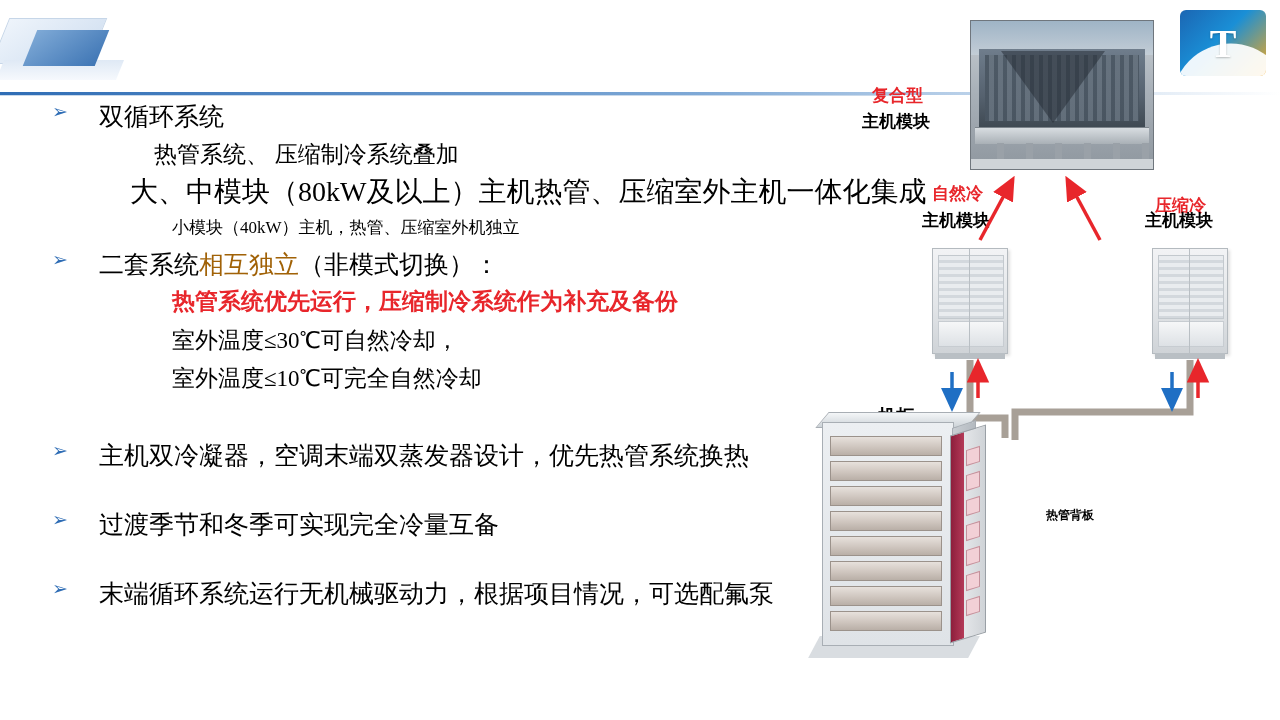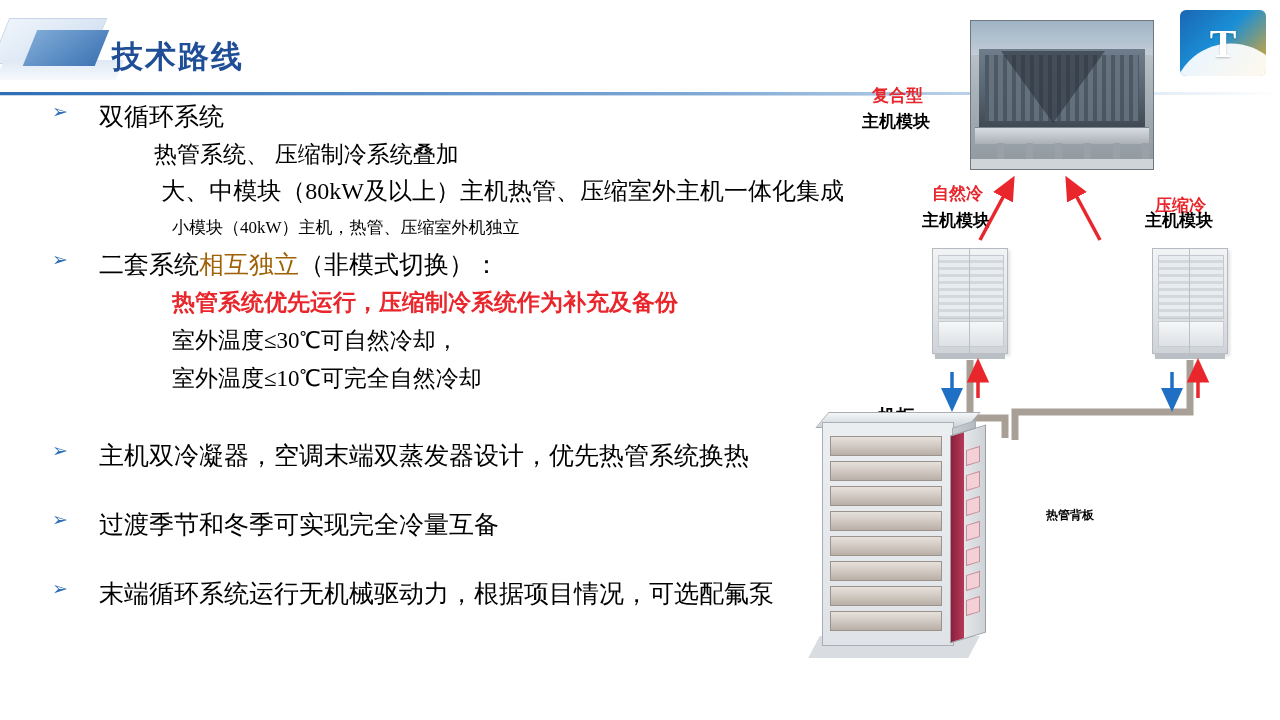--- a/index.html
+++ b/index.html
@@ -130,40 +130,41 @@
     font-size: 25px;
     line-height: 37px;
   }
   .lvl2 {
     padding-left: 110px;
     font-size: 23px;
     line-height: 35px;
   }
   .lvl2b {
     padding-left: 86px;
-    font-size: 24px;
+    font-size: 28px;
     line-height: 35px;
     text-align: right;
   }
   .lvl3 {
     padding-left: 128px;
     font-size: 17px;
     line-height: 33px;
   }
   .lvl2c {
     padding-left: 128px;
     font-size: 23px;
     line-height: 36px;
   }
   .red {
     color: #a16207;
   }
   .red-b {
     color: #e8262b;
     font-weight: bold;
+    font-family: Liberation Mono, monospace;
   }
   .spacer-sm { height: 16px; }
 
   
   .diagram {
     position: absolute;
     left: 800px; top: 0;
     width: 480px; height: 720px;
   }
   .lbl {
@@ -297,21 +298,20 @@
 </style>
 </head>
 <body>
 
 <div class="slide">
 
   <div class="header-band">
     <div class="hdr-shape-a"></div>
     <div class="hdr-shape-c"></div>
     <div class="hdr-shape-b"></div>
-    <div class="header-title">技术路线</div>
     <div class="header-rule"></div>
     <div class="header-rule2"></div>
   </div>
 
   <div class="logo">
     <div class="swoosh"></div>
     <div class="mark">T</div>
   </div>
 
   <div class="bullets">

